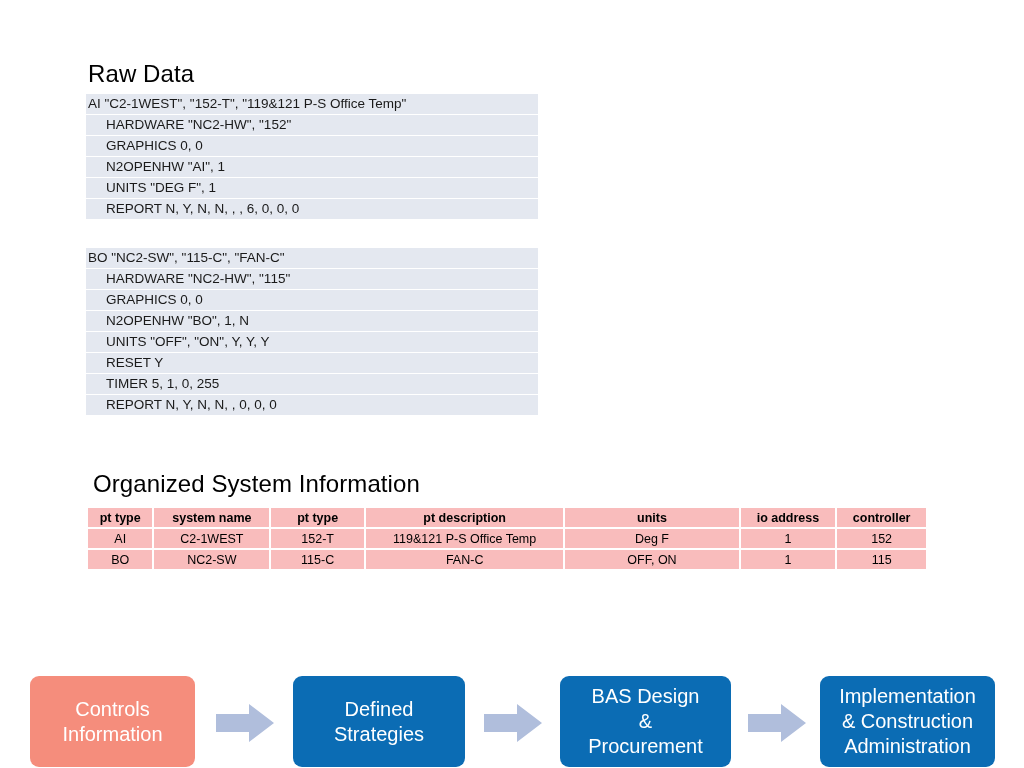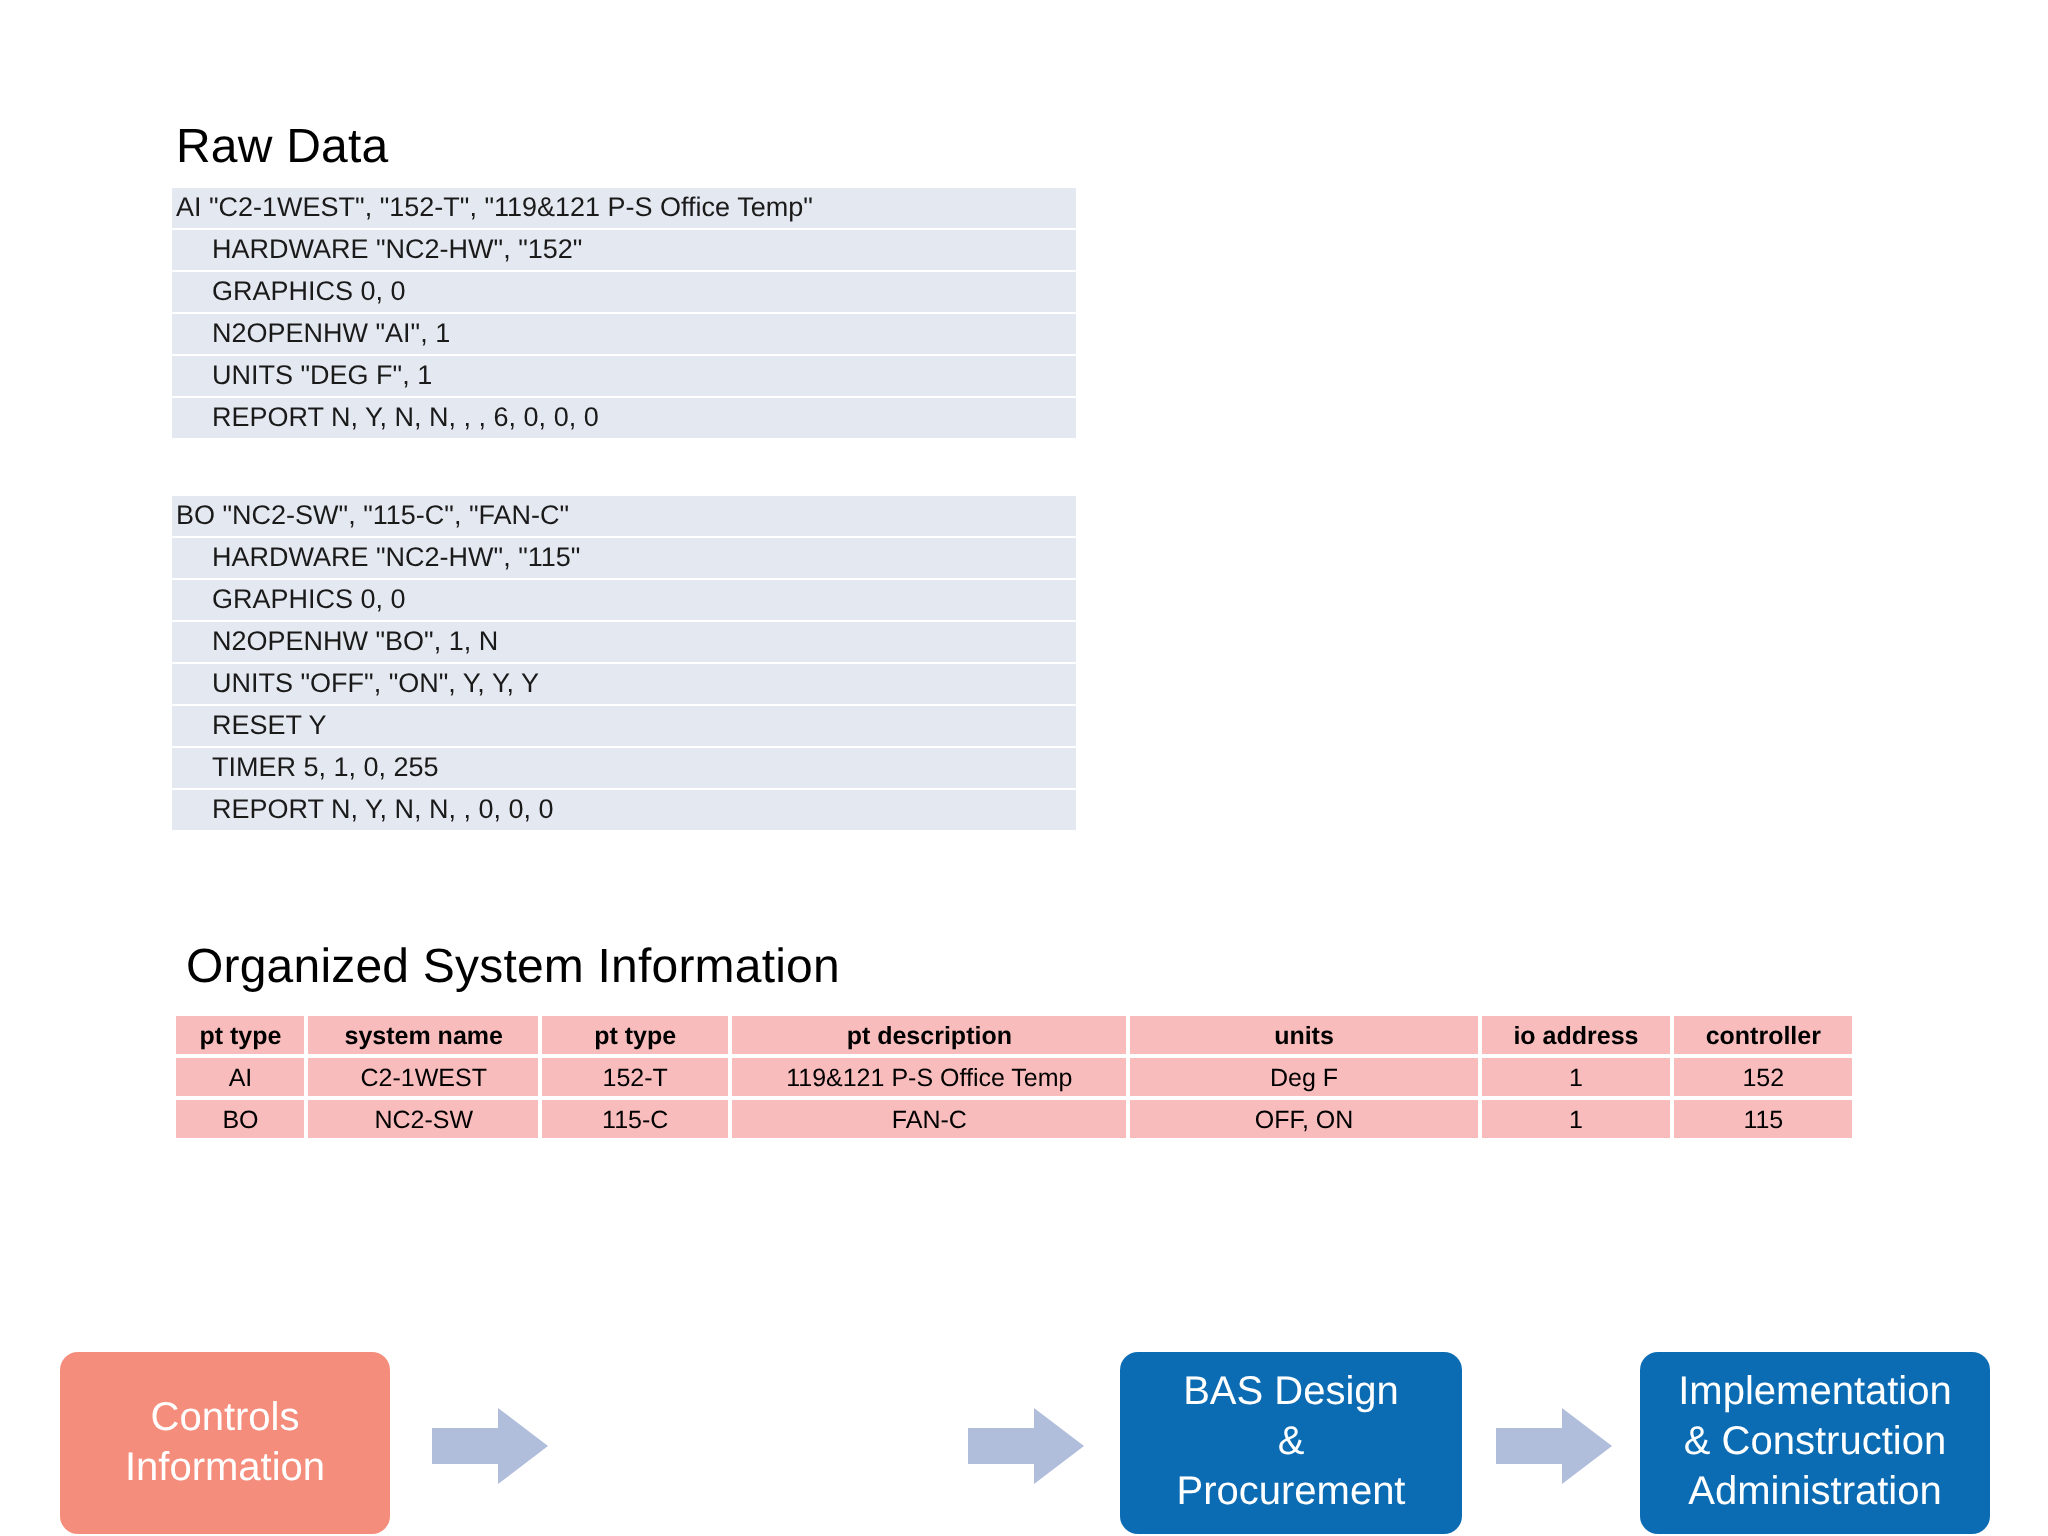--- a/index.html
+++ b/index.html
@@ -187,20 +187,22 @@
       </tr>
     </tbody>
 </table>
 
 <div id="flow">
     <div class="flow-box pink" id="flow-box-0" style="background: rgb(245, 141, 124);">Controls
 Information</div>
     <div class="flow-arrow" id="flow-arrow-0"><svg width="58" height="38" viewBox="0 0 58 38" xmlns="http://www.w3.org/2000/svg">
         <path d="M0 10 H33 V0 L58 19 L33 38 V28 H0 Z" fill="#b0bedc"></path>
       </svg></div>
+    <div class="flow-box blue" id="flow-box-1" style="background: rgb(11, 108, 180);">Defined
+Strategies</div>
     <div class="flow-arrow" id="flow-arrow-1"><svg width="58" height="38" viewBox="0 0 58 38" xmlns="http://www.w3.org/2000/svg">
         <path d="M0 10 H33 V0 L58 19 L33 38 V28 H0 Z" fill="#b0bedc"></path>
       </svg></div>
     <div class="flow-box blue" id="flow-box-2" style="background: rgb(11, 108, 180);">BAS Design
 &amp;
 Procurement</div>
     <div class="flow-arrow" id="flow-arrow-2"><svg width="58" height="38" viewBox="0 0 58 38" xmlns="http://www.w3.org/2000/svg">
         <path d="M0 10 H33 V0 L58 19 L33 38 V28 H0 Z" fill="#b0bedc"></path>
       </svg></div>
     <div class="flow-box blue" id="flow-box-3" style="background: rgb(11, 108, 180);">Implementation

